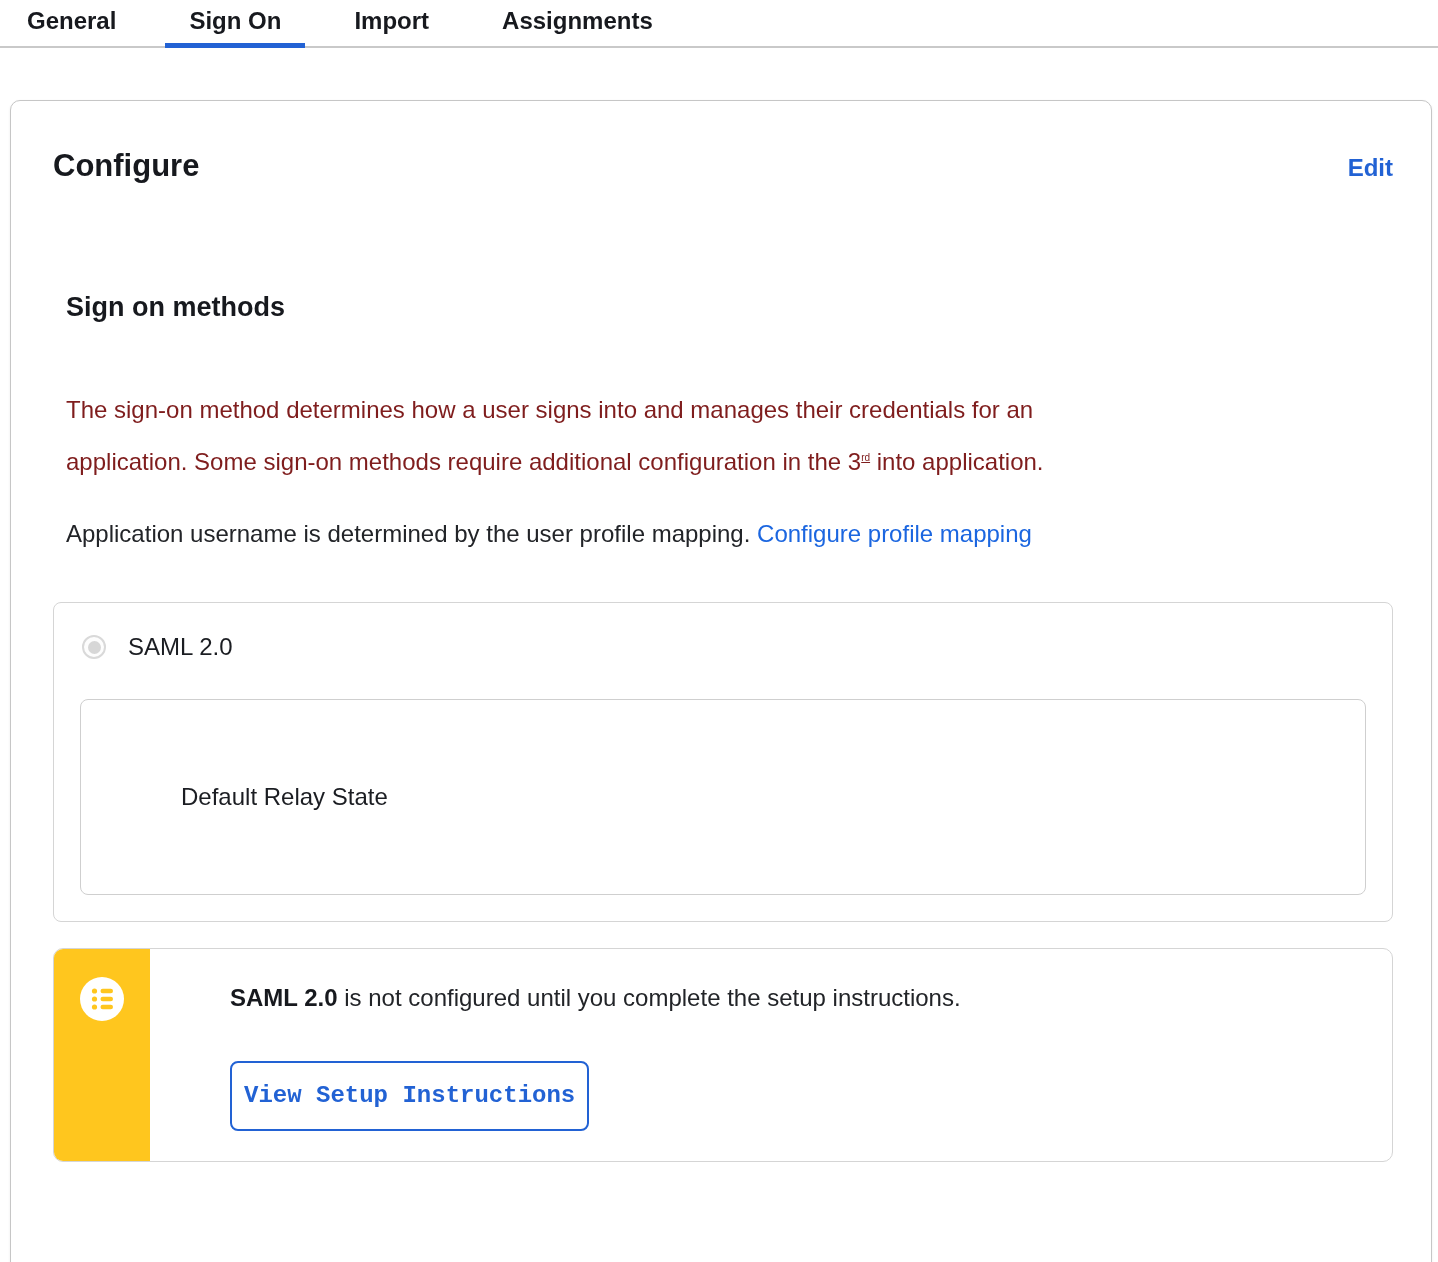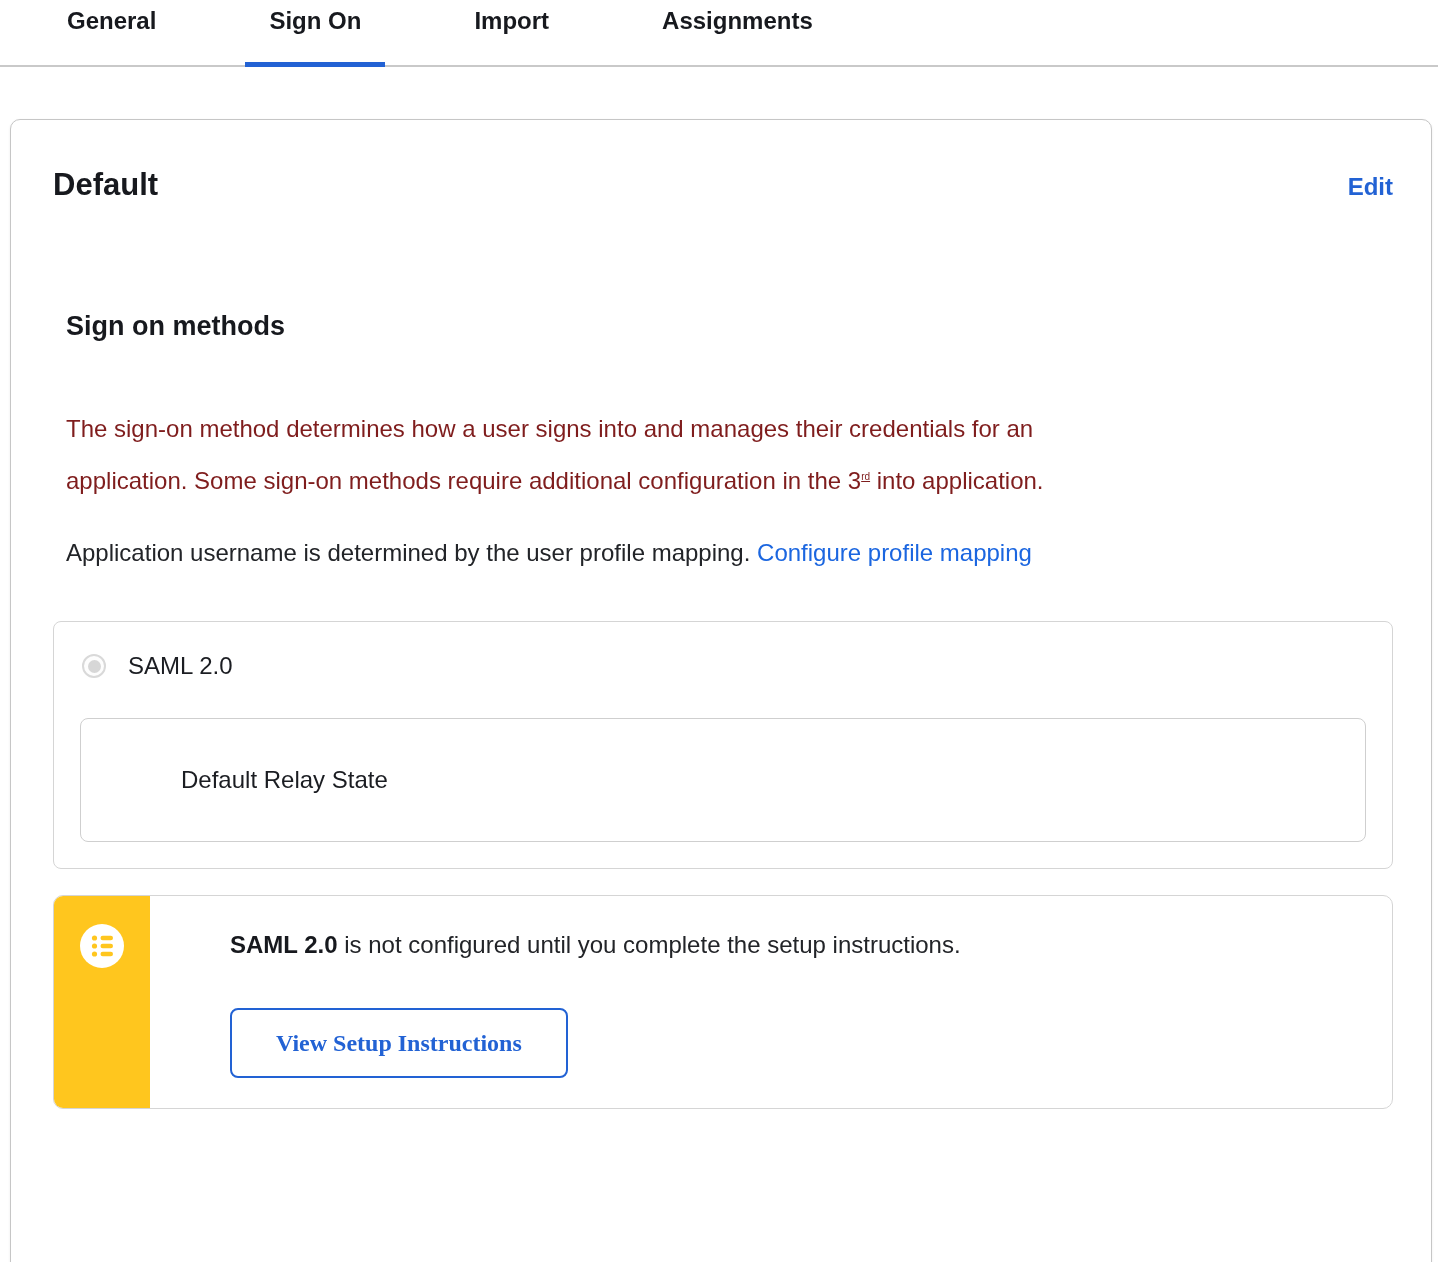--- a/index.html
+++ b/index.html
@@ -18,25 +18,24 @@
     padding: 6px 0 0 27px;
     border-bottom: 2px solid #c9c9c9;
     background: #fff;
   }
   .tab {
     position: relative;
     margin-right: 73px;
     font-size: 24px;
     font-weight: 700;
     line-height: 30px;
-    padding-bottom: 29px;
+    padding-bottom: 10px;
     color: #17191e;
     cursor: pointer;
     white-space: nowrap;
-    margin-left: 40px;
   }
   .tab-underline { display: none; }
   .tab.active .tab-underline {
     display: block;
     position: absolute;
     left: -24px; right: -24px; bottom: -2px;
     height: 5px;
     background: var(--accent_blue, #2262d4);
   }
 
@@ -126,21 +125,21 @@
   }
   .radio-label {
     margin-left: 22px;
     font-size: 24px;
     color: #1b1d22;
   }
   .field-box {
     margin-top: 38px;
     border: 1px solid #cfcfcf;
     border-radius: 8px;
-    height: 124px;
+    height: 196px;
     display: flex;
     align-items: center;
     padding-left: 100px;
   }
   .field-label { font-size: 24px; color: #1b1d22; }
 
   
   .callout {
     margin-top: 26px;
     display: flex;
@@ -164,28 +163,28 @@
   .callout-body { flex: 1; padding: 32px 40px 30px 52px; }
   .callout-text {
     font-size: 24px;
     line-height: 34px;
     color: #222428;
   }
   .callout-text b { font-weight: 700; color: #17191e; }
   .setup-btn {
     margin-top: 46px;
     display: inline-block;
-    font-family: Liberation Serif, serif;
+    font-family: Liberation Mono, monospace;
     font-size: 24px;
     font-weight: 700;
     color: var(--accent_blue, #2262d4);
     background: #fff;
     border: 2px solid var(--accent_blue, #2262d4);
     border-radius: 8px;
-    padding: 19px 44px;
+    padding: 19px 12px;
     cursor: pointer;
     line-height: 28px;
   }
   .metadata-line {
     margin-top: 48px;
     font-size: 24px;
     line-height: 30px;
     color: #222428;
   }
 </style>
@@ -207,21 +206,21 @@
   </div>
   <div class="tab">
     <span>Assignments</span>
     
   </div>
 </nav>
 
 <main class="card">
 
   <div class="card-header">
-    <h1 class="card-title">Default</h1>
+    <h1 class="card-title">Configure</h1>
     <a class="edit-link">Edit</a>
   </div>
 
   <h2 class="section-heading">Sign on methods</h2>
 
   <p class="desc"><span>The sign-on method determines how a user signs into and manages their credentials for an</span><br><span>application. Some sign-on methods require additional configuration in the 3</span><sup>rd</sup><span> into application.</span></p>
 
   <p class="username-line"><span>Application username is determined by the user profile mapping. </span><a class="text-link">Configure profile mapping</a></p>
 
   <section class="saml-box">

